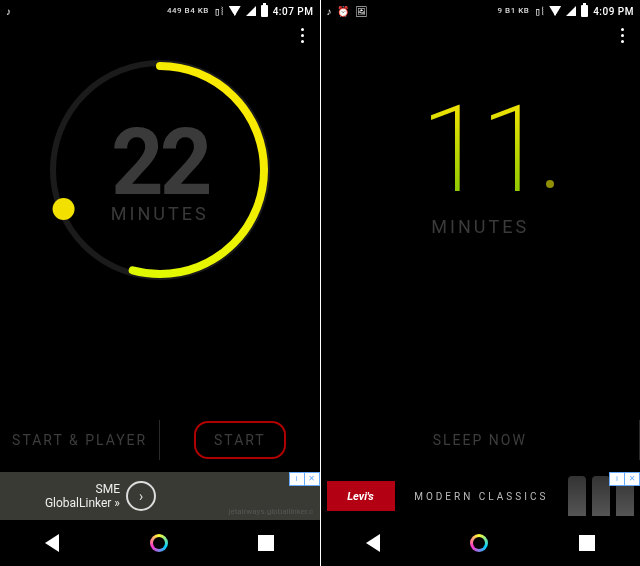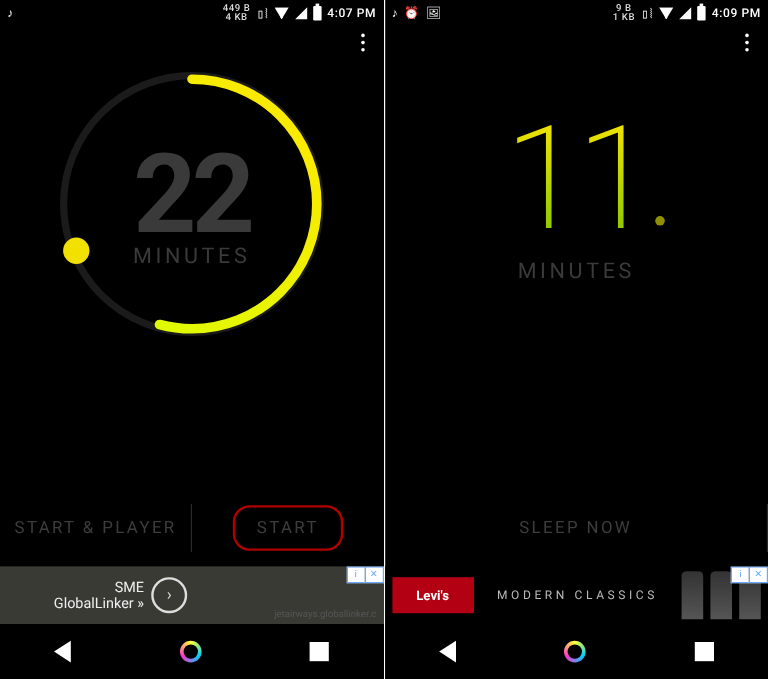--- a/index.html
+++ b/index.html
@@ -4,21 +4,21 @@
 <style>
   html,body{margin:0;padding:0;background:#fff;font-family:Roboto,Arial,sans-serif}
   .wrap{width:640px;height:566px;display:flex;position:relative}
   .phone{width:320px;height:566px;background:#000;position:relative;color:#fff}
   .phone+.phone{border-left:1px solid #fff}
 
   
   .status{height:18px;display:flex;align-items:center;justify-content:space-between;
           padding:2px 6px 0 6px;font-size:10px;font-weight:500;letter-spacing:.5px}
   .status .left,.status .right{display:flex;align-items:center;gap:5px}
-  .net{display:flex;flex-direction:column;align-items:center;line-height:8px;font-size:8px;color:#ddd}
+  .net{display:flex;flex-direction:row;align-items:flex-start;line-height:8px;font-size:8px;color:#ddd}
   .tri{width:0;height:0;border-left:10px solid transparent;border-bottom:10px solid #fff}
   .batt{width:7px;height:12px;background:#fff;border-radius:1px;position:relative}
   .batt:before{content:"";position:absolute;top:-2px;left:2px;width:3px;height:2px;background:#fff}
   .wifi{width:12px;height:10px;background:
         radial-gradient(circle at 50% 100%,#fff 2px,transparent 2px),
         conic-gradient(from -45deg at 50% 100%,#fff 0 90deg,transparent 0);clip-path:polygon(0 0,100% 0,50% 100%)}
   .vib{font-family:monospace;font-size:11px}
 
   
   .appbar{height:30px;display:flex;justify-content:flex-end;align-items:center;padding-right:10px}
@@ -54,21 +54,21 @@
   .ad1{background:#3a3a35;color:#eee}
   .ad1 .brand{width:120px;text-align:right;padding-right:6px;font-size:12px;line-height:14px}
   .ad1 .go{width:26px;height:26px;border:2px solid #ddd;border-radius:50%;color:#ddd;
            display:flex;align-items:center;justify-content:center;font-size:14px;margin-right:6px}
   .ad1 .copy{flex:1;font-size:10px;line-height:11px;color:#eee}
   .adx{position:absolute;top:0;right:0;display:flex}
   .adx span{width:14px;height:12px;font-size:8px;text-align:center;line-height:12px;
             border:1px solid #6af;color:#6af;background:#fff}
   .adx span:first-child{border-right:none}
   .ad2{background:#000}
-  .ad2 .logo{width:68px;height:30px;background:#b30012;color:#fff;font-size:11px;
+  .ad2 .logo{width:68px;height:30px;background:#b30012;color:#fff;font-size:11px;font-style:italic;
              display:flex;align-items:center;justify-content:center;margin-left:6px;font-weight:bold}
   .ad2 .copy{flex:1;text-align:center;color:#bbb;letter-spacing:3px;font-size:10px}
   .mannequin{display:flex;gap:6px;margin-right:6px}
   .mann{width:18px;height:40px;background:linear-gradient(#333,#555);border-radius:4px 4px 0 0}
 
   
   .nav{position:absolute;left:0;right:0;bottom:0;height:46px;background:#000;
        display:flex;align-items:center;justify-content:space-around}
   .nav .t{width:0;height:0;border-top:9px solid transparent;border-bottom:9px solid transparent;
           border-right:14px solid #fff}

